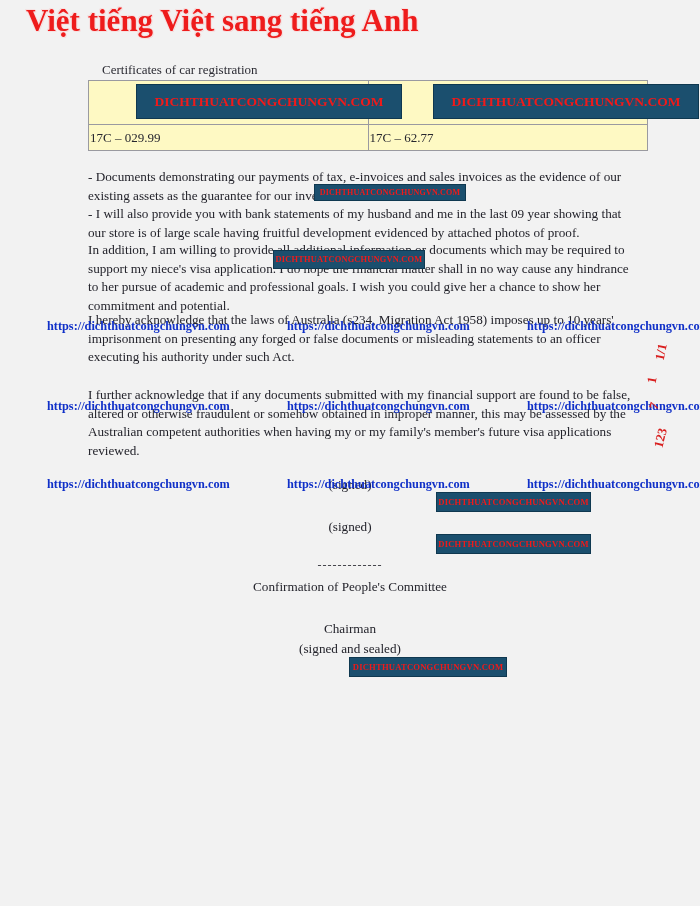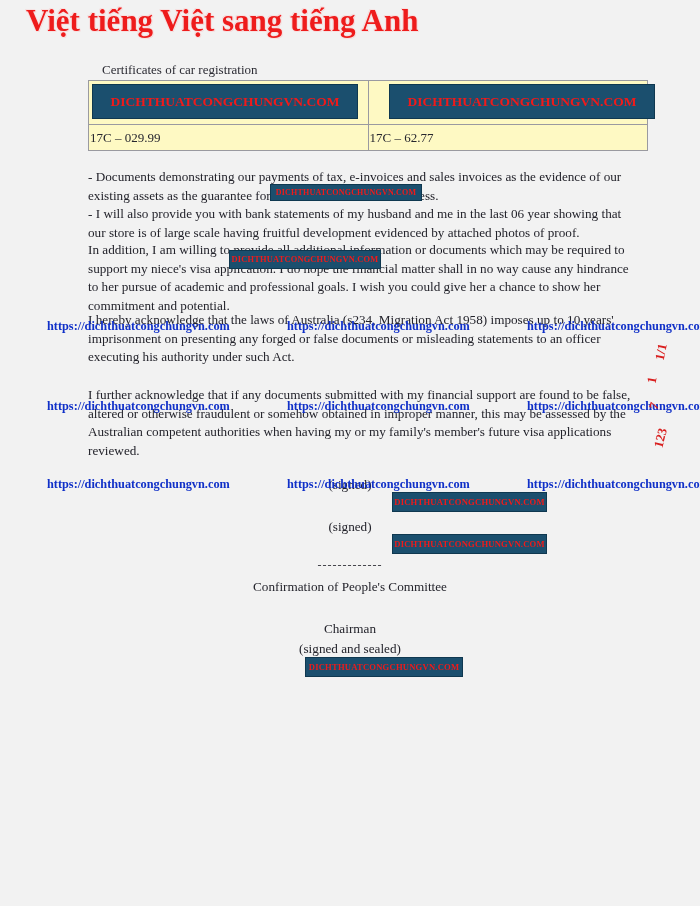--- a/index.html
+++ b/index.html
@@ -112,20 +112,21 @@
     color: #f01a1a;
     font-family: "Liberation Serif", "DejaVu Serif", serif;
     font-weight: bold;
     text-align: center;
     white-space: nowrap;
     overflow: hidden;
     z-index: 25;
     display: flex;
     align-items: center;
     justify-content: center;
+    margin-left: 44px;
   }
   #wm-tbl-left  { left: 92px;  top: 84px;  width: 266px; height: 35px; font-size: 13.5px; }
   #wm-tbl-right { left: 389px; top: 84px; width: 266px; height: 35px; font-size: 13.5px; }
   #wm-docs      { left: 270px; top: 184px; width: 152px; height: 17px; font-size: 8px; letter-spacing: .2px; }
   #wm-addition  { left: 229px; top: 250px; width: 152px; height: 19px; font-size: 8.4px; letter-spacing: .2px; }
   #wm-sign-1    { left: 392px; top: 492px; width: 155px; height: 20px; font-size: 8.6px; letter-spacing: .2px; }
   #wm-sign-2    { left: 392px; top: 534px; width: 155px; height: 20px; font-size: 8.6px; letter-spacing: .2px; }
   #wm-seal      { left: 305px; top: 657px; width: 158px; height: 20px; font-size: 8.6px; letter-spacing: .2px; }
 
   
@@ -184,21 +185,21 @@
     </tr>
     <tr class="plate-row">
       <td>17C – 029.99</td>
       <td>17C – 62.77</td>
     </tr>
   </tbody>
     </table>
 
   <div class="para" id="p-docs">- Documents demonstrating our payments of tax, e-invoices and sales invoices as the evidence of our existing assets as the guarantee for our investment in our business.</div>
 
-  <div class="para" id="p-bank">- I will also provide you with bank statements of my husband and me in the last 06 year showing that our store is of large scale having fruitful development evidenced by attached photos of proof.</div>
+  <div class="para" id="p-bank">- I will also provide you with bank statements of my husband and me in the last 09 year showing that our store is of large scale having fruitful development evidenced by attached photos of proof.</div>
 
   <div class="para" id="p-addition">In addition, I am willing to provide all additional information or documents which may be required to support my niece's visa application. I do hope the financial matter shall in no way cause any hindrance to her pursue of academic and professional goals. I wish you could give her a chance to show her commitment and potential.</div>
 
   <div class="para" id="p-hereby">I hereby acknowledge that the laws of Australia (s234, Migration Act 1958) imposes up to 10 years' imprisonment on presenting any forged or false documents or misleading statements to an officer executing his authority under such Act.</div>
 
   <div class="para" id="p-further">I further acknowledge that if any documents submitted with my financial support are found to be false, altered or otherwise fraudulent or somehow obtained in improper manner, this may be assessed by the Australian competent authorities when having my or my family's member's future visa applications reviewed.</div>
 
 
   <div class="centered" id="signed-1">(signed)</div>
 

